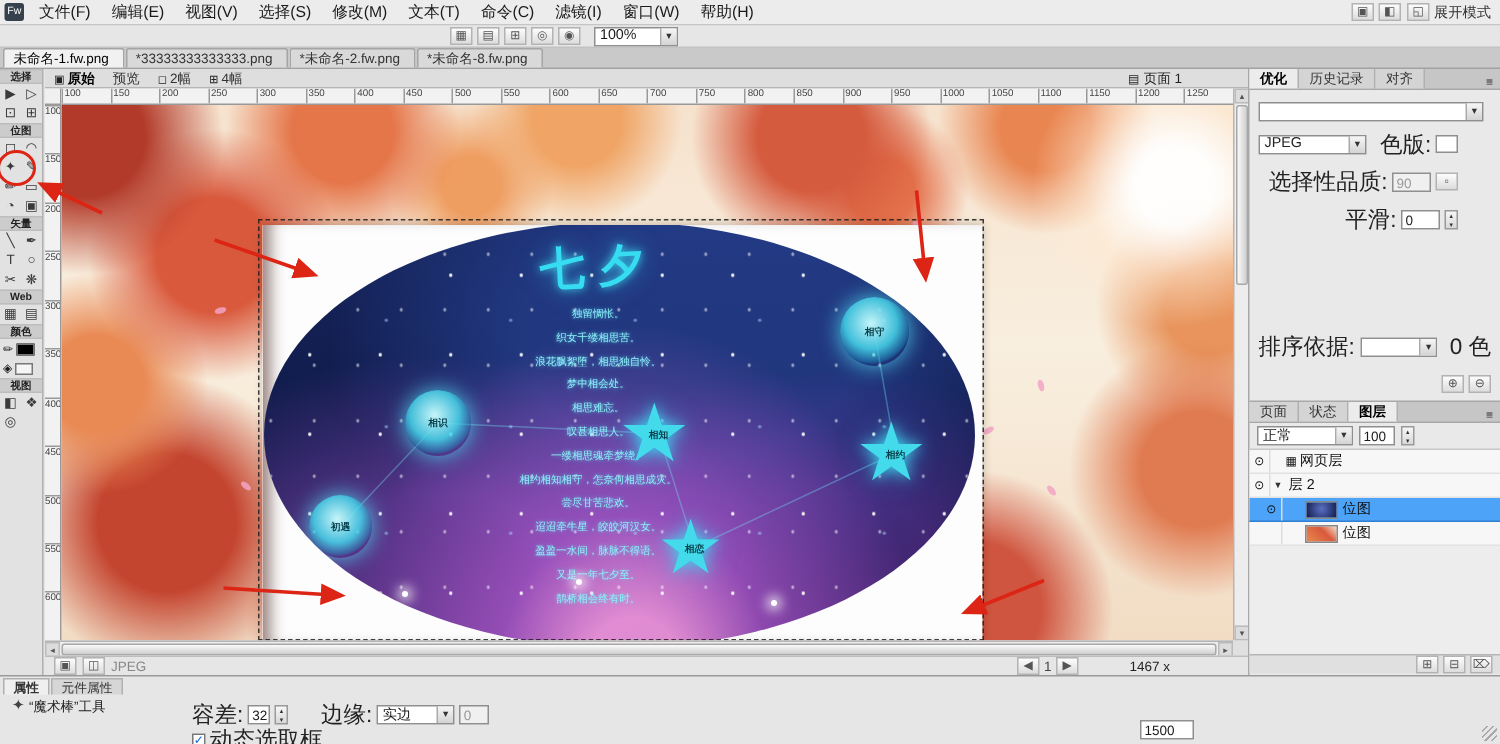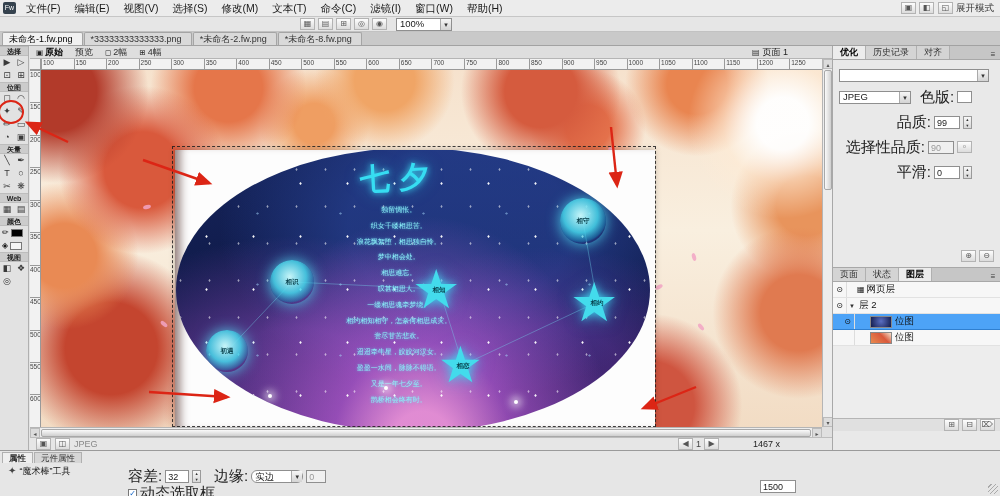--- a/index.html
+++ b/index.html
@@ -419,54 +419,66 @@
       </span>
       <div class="orow" style="margin-top:6px;">
         <span class="combo" data-interactable="true" style="width:72px;">
           <span>JPEG</span>
           <span class="arr" data-interactable="false">▾</span>
         </span>
         <span class="flabel" data-interactable="false" style="margin-left:6px;">色版:</span>
         <span class="matte-chip" data-interactable="true"></span>
       </div>
       <div class="orow right">
-        <span class="flabel" data-interactable="false">品质:</span>
-        <span class="num-box" data-interactable="true" style="width:26px;">99</span>
-        <span class="stepper" data-interactable="true">
-            <span>▴</span>
-            <span>▾</span>
-          </span>
-      </div>
-      <div class="orow right">
         <span class="flabel" data-interactable="false">选择性品质:</span>
         <span class="num-box dis" data-interactable="true" style="width:26px;">90</span>
         <span class="mini-icon" data-interactable="true">▫</span>
       </div>
       <div class="orow right">
         <span class="flabel" data-interactable="false">平滑:</span>
         <span class="num-box" data-interactable="true" style="width:26px;">0</span>
         <span class="stepper" data-interactable="true">
             <span>▴</span>
             <span>▾</span>
           </span>
       </div>
+      <div class="sort-row" data-interactable="false">
+        <span class="flabel" data-interactable="false">排序依据:</span>
+        <span class="combo" data-interactable="true" style="width:52px;">
+          <span></span>
+          <span class="arr" data-interactable="false">▾</span>
+        </span>
+        <span class="spacer"></span>
+        <span class="flabel" data-interactable="false">0 色</span>
+      </div>
       <div class="opt-footer" data-interactable="false">
         <span class="mini-icon" data-interactable="true">⊕</span>
         <span class="mini-icon" data-interactable="true">⊖</span>
       </div>
     </div>
 
     <div class="ptabs" data-interactable="false">
       <span style="display:contents;" data-interactable="false">
         
       <span class="ptab" data-interactable="true"><span>页面</span></span><span class="ptab" data-interactable="true"><span>状态</span></span><span class="ptab active" data-interactable="true"><span>图层</span></span></span>
       <span class="ptab-fill" data-interactable="false"></span>
       <span class="pmenu" data-interactable="true">≡</span>
     </div>
 
+    <div class="lcontrols" data-interactable="false">
+      <span class="combo" data-interactable="true" style="width:64px;">
+        <span>正常</span>
+        <span class="arr" data-interactable="false">▾</span>
+      </span>
+      <span class="num-box" data-interactable="true" style="width:24px;">100</span>
+      <span class="stepper" data-interactable="true">
+          <span>▴</span>
+          <span>▾</span>
+        </span>
+    </div>
 
     <div class="lrows" data-interactable="false">
 
         <div class="layer-row eye nothumb" data-interactable="true">
           <span class="eye-cell" data-interactable="true"><span class="eye-glyph" data-interactable="false">⊙</span></span>
           <span class="exp" data-interactable="true"></span>
           <span class="licon" data-interactable="false">▦</span>
 
           <span class="lname" data-interactable="false">网页层</span>
         </div>
@@ -508,29 +520,29 @@
 
     <span class="prop-tab active" data-interactable="true"><span>属性</span></span>
         <span class="prop-tab" data-interactable="true"><span>元件属性</span></span>
       </div>
     <div class="tool-id" data-interactable="false">
       <span class="ticon" data-interactable="false">✦</span>
       <span data-interactable="false">“魔术棒”工具</span>
     </div>
     <div class="pfield f-tolerance" data-interactable="false">
       <span class="flabel" data-interactable="false">容差:</span>
-      <span class="num-box" data-interactable="true" style="width:24px;">32</span>
+      <span class="num-box" data-interactable="true" style="width:15px;">32</span>
       <span class="stepper" data-interactable="true">
           <span>▴</span>
           <span>▾</span>
         </span>
     </div>
     <div class="pfield f-edge" data-interactable="false">
       <span class="flabel" data-interactable="false">边缘:</span>
-      <span class="combo" data-interactable="true" style="width:52px;border-radius:6px;">
+      <span class="combo" data-interactable="true" style="width:52px;">
         <span>实边</span>
         <span class="arr" data-interactable="false">▾</span>
       </span>
       <span class="num-box dis" data-interactable="true" style="width:20px;">0</span>
     </div>
     <div class="pfield f-live" data-interactable="true">
       <span class="cb" data-interactable="true">✓</span>
       <span class="flabel" data-interactable="false">动态选取框</span>
     </div>
     <div class="pfield f-size" data-interactable="false">

